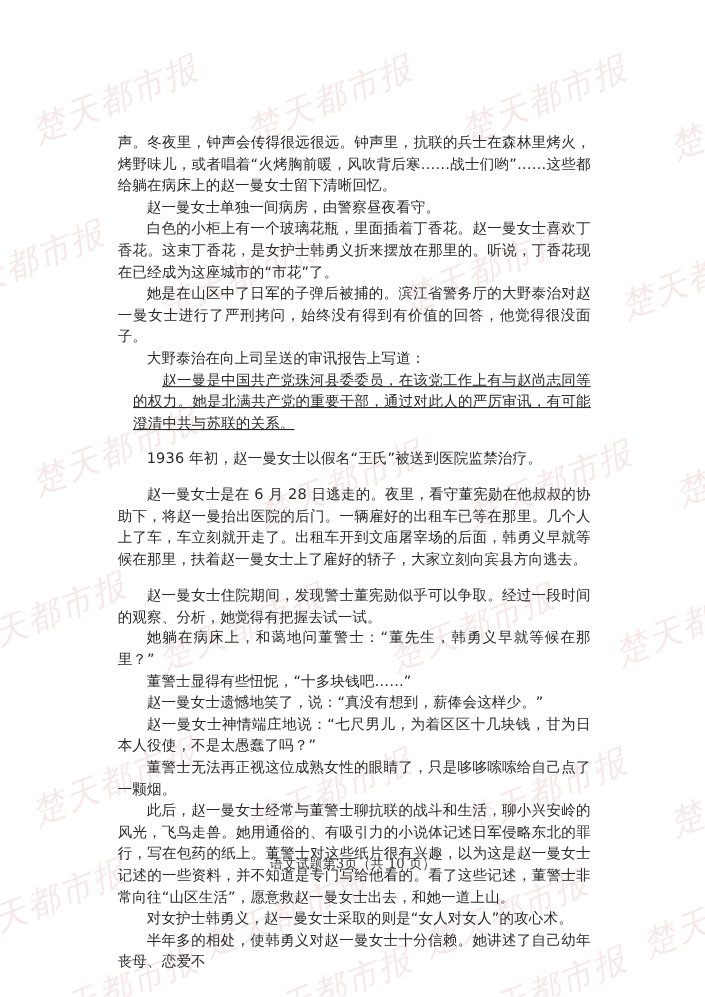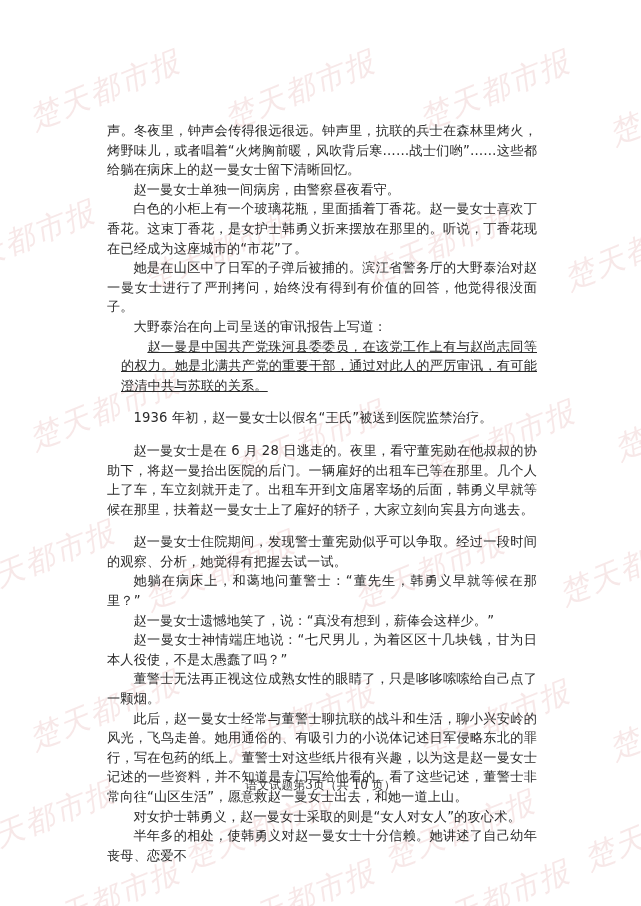--- a/index.html
+++ b/index.html
@@ -109,20 +109,21 @@
   <p class="p">声。冬夜里，钟声会传得很远很远。钟声里，抗联的兵士在森林里烤火，烤野味儿，或者唱着“火烤胸前暖，风吹背后寒……战士们哟”……这些都给躺在病床上的赵一曼女士留下清晰回忆。</p>
   <p class="p indent">赵一曼女士单独一间病房，由警察昼夜看守。</p>
   <p class="p indent">白色的小柜上有一个玻璃花瓶，里面插着丁香花。赵一曼女士喜欢丁香花。这束丁香花，是女护士韩勇义折来摆放在那里的。听说，丁香花现在已经成为这座城市的“市花”了。</p>
   <p class="p indent">她是在山区中了日军的子弹后被捕的。滨江省警务厅的大野泰治对赵一曼女士进行了严刑拷问，始终没有得到有价值的回答，他觉得很没面子。</p>
   <p class="p indent">大野泰治在向上司呈送的审讯报告上写道：</p>
   <p class="p quote">赵一曼是中国共产党珠河县委委员，在该党工作上有与赵尚志同等的权力。她是北满共产党的重要干部，通过对此人的严厉审讯，有可能澄清中共与苏联的关系。</p>
   <p class="p indent gap">1936 年初，赵一曼女士以假名“王氏”被送到医院监禁治疗。</p>
   <p class="p indent gap">赵一曼女士是在 6 月 28 日逃走的。夜里，看守董宪勋在他叔叔的协助下，将赵一曼抬出医院的后门。一辆雇好的出租车已等在那里。几个人上了车，车立刻就开走了。出租车开到文庙屠宰场的后面，韩勇义早就等候在那里，扶着赵一曼女士上了雇好的轿子，大家立刻向宾县方向逃去。</p>
   <p class="p indent gap">赵一曼女士住院期间，发现警士董宪勋似乎可以争取。经过一段时间的观察、分析，她觉得有把握去试一试。</p>
   <p class="p indent">她躺在病床上，和蔼地问董警士：“董先生，韩勇义早就等候在那里？”</p>
+  <p class="p indent">董警士显得有些忸怩，“十多块钱吧……”</p>
   <p class="p indent">赵一曼女士遗憾地笑了，说：“真没有想到，薪俸会这样少。”</p>
   <p class="p indent">赵一曼女士神情端庄地说：“七尺男儿，为着区区十几块钱，甘为日本人役使，不是太愚蠢了吗？”</p>
   <p class="p indent">董警士无法再正视这位成熟女性的眼睛了，只是哆哆嗦嗦给自己点了一颗烟。</p>
   <p class="p indent">此后，赵一曼女士经常与董警士聊抗联的战斗和生活，聊小兴安岭的风光，飞鸟走兽。她用通俗的、有吸引力的小说体记述日军侵略东北的罪行，写在包药的纸上。董警士对这些纸片很有兴趣，以为这是赵一曼女士记述的一些资料，并不知道是专门写给他看的。看了这些记述，董警士非常向往“山区生活”，愿意救赵一曼女士出去，和她一道上山。</p>
   <p class="p indent">对女护士韩勇义，赵一曼女士采取的则是“女人对女人”的攻心术。</p>
   <p class="p indent">半年多的相处，使韩勇义对赵一曼女士十分信赖。她讲述了自己幼年丧母、恋爱不</p>
 </div>
 
 <div class="footer">语文试题第3页（共 10 页）</div>
 

